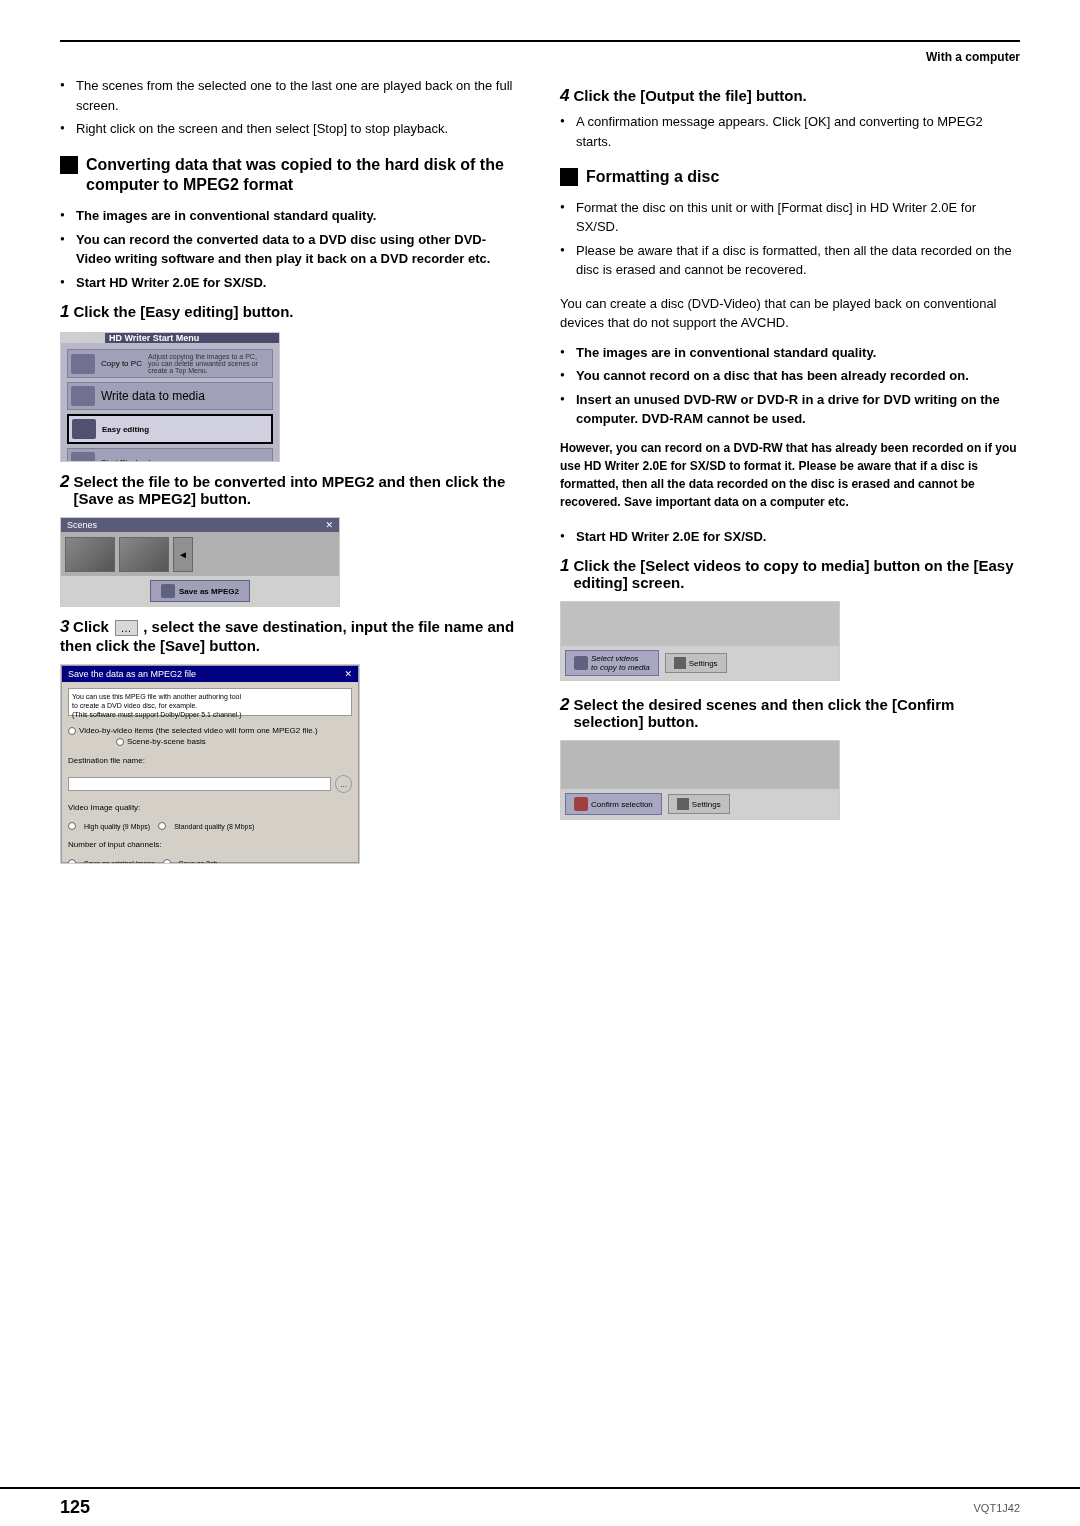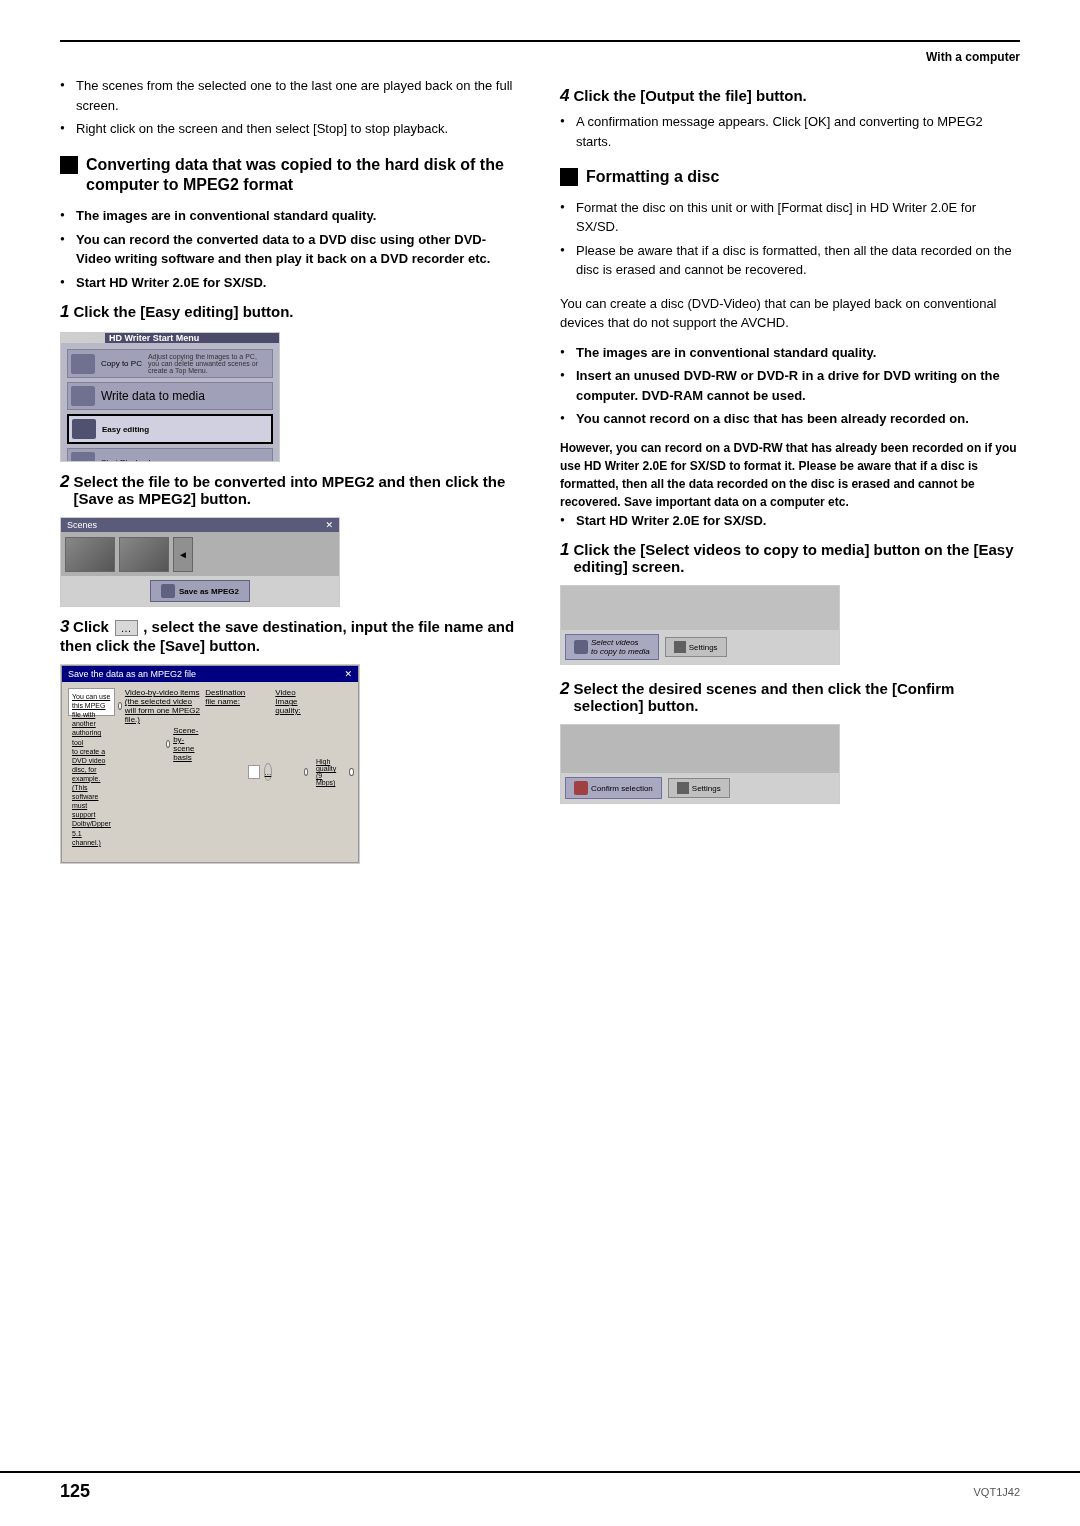--- a/index.html
+++ b/index.html
@@ -203,23 +203,22 @@
       font-size: 9px;
       padding: 3px 6px;
       display: flex;
       justify-content: space-between;
     }
     .mock-dialog-body {
       flex: 1;
       padding: 6px;
       font-size: 8px;
       display: flex;
-      flex-direction: row;
-      gap: 3px;
-      text-decoration: underline;
+      flex-direction: column;
+      gap: 10px;
     }
     .mock-dialog-text {
       background: #fff;
       border: 1px solid #999;
       padding: 3px;
       font-size: 7px;
       height: 28px;
     }
     .mock-dialog-label {
       font-size: 8px;
@@ -296,21 +295,21 @@
       align-items: center;
       gap: 3px;
     }
     .mock-settings-icon {
       width: 12px;
       height: 12px;
       background: #606060;
     }
     .footer-bar {
       position: absolute;
-      bottom: 16px;
+      bottom: 0;
       left: 0;
       right: 0;
       border-top: 2px solid #000;
       display: flex;
       justify-content: space-between;
       align-items: center;
       padding: 8px 60px;
       background: #fff;
     }
     .page-number {
@@ -508,25 +507,25 @@
       </div>
       <ul class="bullet-list">
         <li>Format the disc on this unit or with [Format disc] in HD Writer 2.0E for SX/SD.</li>
         <li>Please be aware that if a disc is formatted, then all the data recorded on the disc is erased and cannot be recovered.</li>
       </ul>
 
       <p style="font-size:13px;line-height:1.5;margin-bottom:10px;">You can create a disc (DVD-Video) that can be played back on conventional devices that do not support the AVCHD.</p>
 
       <ul class="bold-italic-list">
         <li>The images are in conventional standard quality.</li>
+        <li>You cannot record on a disc that has been already recorded on.</li>
         <li>Insert an unused DVD-RW or DVD-R in a drive for DVD writing on the computer. DVD-RAM cannot be used.</li>
-        <li>You cannot record on a disc that has been already recorded on.</li>
       </ul>
 
-      <p class="notice-bold" style="margin-bottom:0;font-size:12px;line-height:1.5;">However, you can record on a DVD-RW that has already been recorded on if you use HD Writer 2.0E for SX/SD to format it. Please be aware that if a disc is formatted, then all the data recorded on the disc is erased and cannot be recovered. Save important data on a computer etc.</p>
+      <p class="notice-bold" style="margin-bottom:16px;font-size:12px;line-height:1.5;">However, you can record on a DVD-RW that has already been recorded on if you use HD Writer 2.0E for SX/SD to format it. Please be aware that if a disc is formatted, then all the data recorded on the disc is erased and cannot be recovered. Save important data on a computer etc.</p>
 
       <ul class="bold-italic-list">
         <li>Start HD Writer 2.0E for SX/SD.</li>
       </ul>
 
       <div class="step-inline">
         <span class="italic-bold">1</span>
         <span class="step-text">Click the [Select videos to copy to media] button on the [Easy editing] screen.</span>
       </div>
 

